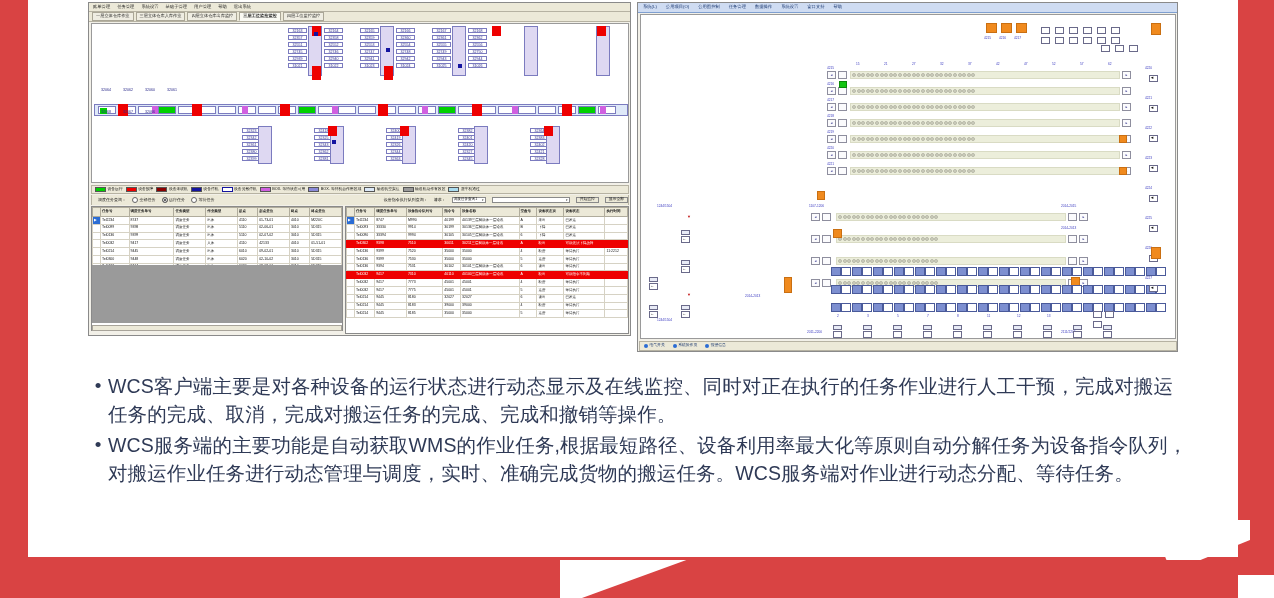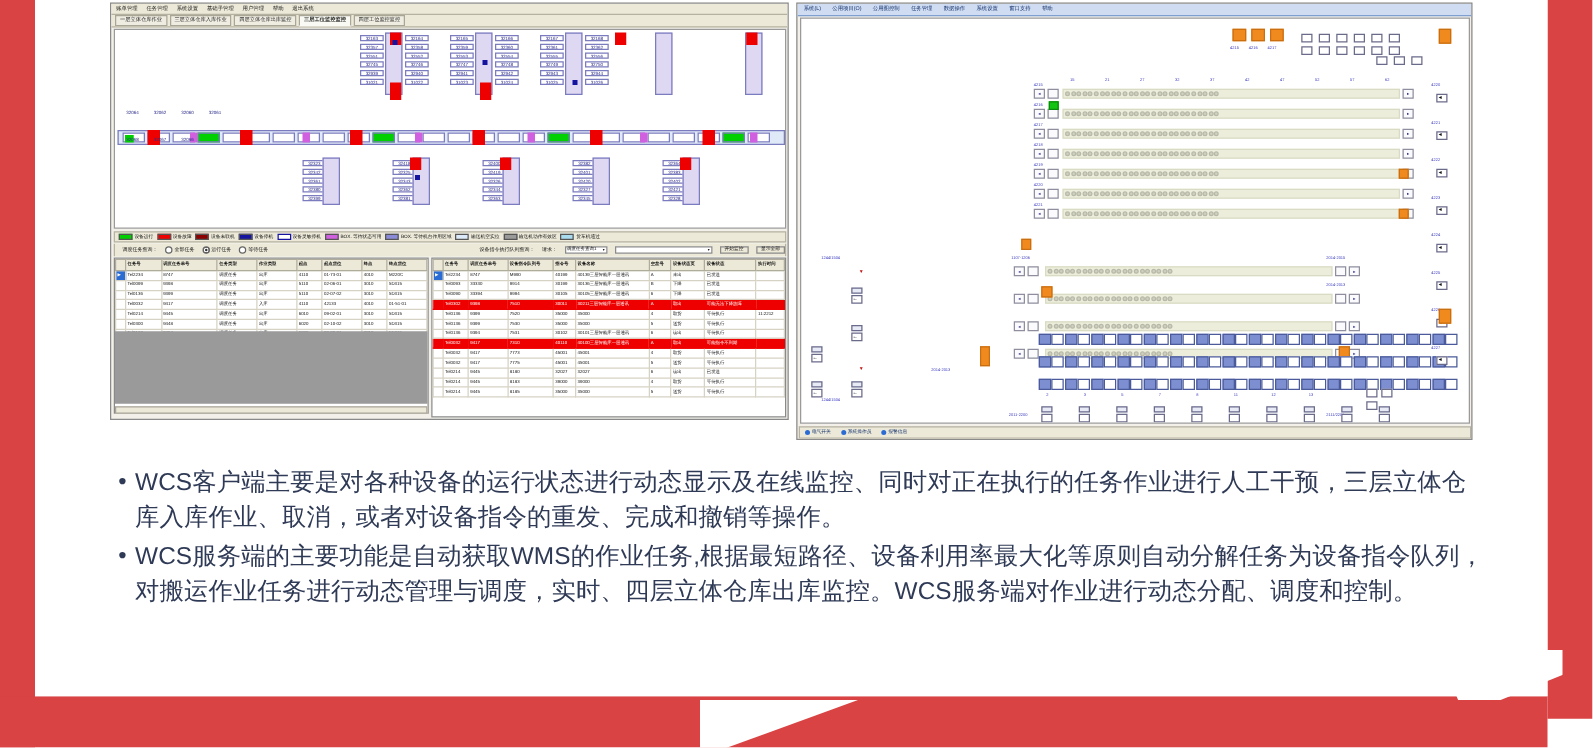--- a/index.html
+++ b/index.html
@@ -1200,21 +1200,21 @@
       <span class="si">
           <i class="dot"></i>
           <span>报警信息</span>
         </span>
     </div>
   </div>
 
   <div class="bullets">
     <div class="bul">
       <div class="dotb">•</div>
-      <div class="txt">WCS客户端主要是对各种设备的运行状态进行动态显示及在线监控、同时对正在执行的任务作业进行人工干预，三层立体仓库入库作业、取消，或者对设备指令的重发、完成和撤销等操作。</div>
+      <div class="txt">WCS客户端主要是对各种设备的运行状态进行动态显示及在线监控、同时对正在执行的任务作业进行人工干预，完成对搬运任务的完成、取消，完成对搬运任务的完成、完成和撤销等操作。</div>
     </div>
     <div class="bul">
       <div class="dotb">•</div>
-      <div class="txt">WCS服务端的主要功能是自动获取WMS的作业任务,根据最短路径、设备利用率最大化等原则自动分解任务为设备指令队列，对搬运作业任务进行动态管理与调度，实时、四层立体仓库出库监控。WCS服务端对作业进行动态分配、调度和控制。</div>
+      <div class="txt">WCS服务端的主要功能是自动获取WMS的作业任务,根据最短路径、设备利用率最大化等原则自动分解任务为设备指令队列，对搬运作业任务进行动态管理与调度，实时、准确完成货物的搬运任务。WCS服务端对作业进行动态分配、等待任务。</div>
     </div>
   </div>
 
 </div>
 
 </body></html>

